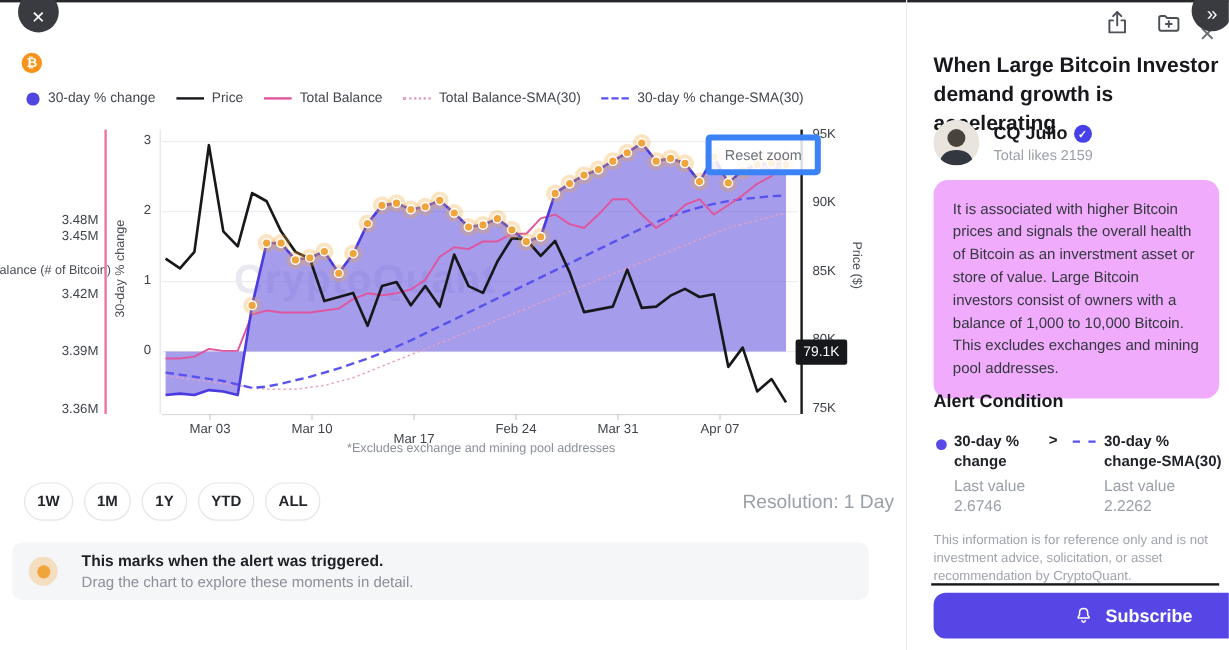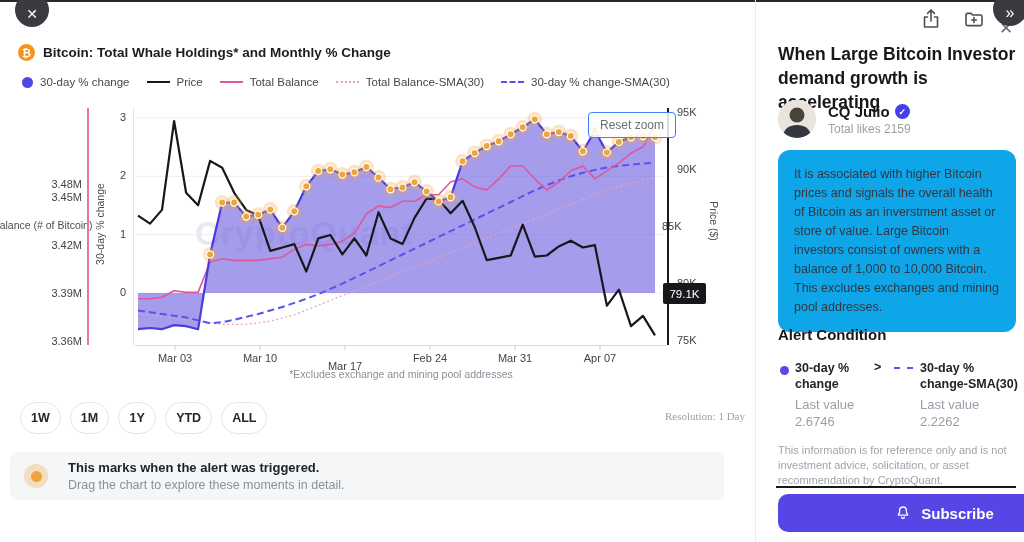--- a/index.html
+++ b/index.html
@@ -22,44 +22,44 @@
   .tick{font-size:11px;color:#3f434a;}
   .rot{position:absolute;white-space:nowrap;text-align:center;font-size:10.5px;color:#4a4e55;}
   .balance-spine{left:87px;top:108px;width:2px;height:237px;background:#ec74a4;}
   .plot-left{left:133px;top:108px;width:1px;height:237px;background:#e2e4e9;}
   .x-axis-line{left:135px;top:345px;width:532px;height:1px;background:#d9dbe0;}
   .price-spine{left:667px;top:108px;width:2px;height:237px;background:#1a1b1e;}
   .price-badge{left:663px;top:283px;width:43px;height:21px;background:#17181c;color:#fff;font-size:11.5px;display:flex;align-items:center;justify-content:center;border-radius:2px;z-index:3;}
   .watermark{left:195px;top:214px;width:390px;font-size:34px;font-weight:700;color:#eae8f1;letter-spacing:1px;z-index:0;}
   #chart-svg{left:0;top:0;z-index:1;}
   .overlay{z-index:2;}
-  .reset-zoom{left:588px;top:112px;padding:5px 11px;border:1px solid #3b82f6;border-radius:4px;background:rgba(255,255,255,0.85);font-size:12px;color:#6a7078;cursor:pointer;z-index:2;}
+  .reset-zoom{left:588px;top:112px;padding:5px 11px;border:5px solid #3b82f6;border-radius:4px;background:rgba(255,255,255,0.85);font-size:12px;color:#6a7078;cursor:pointer;z-index:2;}
   .footnote{left:135px;top:368px;width:532px;text-align:center;font-size:10.5px;color:#8a8f98;}
   
   .pill{height:30px;padding:0 10px;min-width:16px;border:1.5px solid #e4e5e9;border-radius:16px;background:#fff;font-size:12.5px;font-weight:600;color:#23262b;display:inline-flex;align-items:center;justify-content:center;cursor:pointer;}
   .pills{left:20px;top:402px;display:flex;gap:9px;}
-  .resolution{left:590px;top:410px;width:155px;text-align:right;font-size:11px;color:#9aa0a8;font-family:Liberation Serif, serif;}
+  .resolution{left:590px;top:410px;width:155px;text-align:right;font-size:16px;color:#9aa0a8;}
   
   .note-box{left:10px;top:452px;width:714px;height:48px;background:#f5f6f8;border-radius:8px;}
   .halo{left:24px;top:464px;width:24px;height:24px;border-radius:50%;background:rgba(239,165,59,0.3);display:flex;align-items:center;justify-content:center;}
   .halo-core{width:11px;height:11px;border-radius:50%;background:#efa53b;}
   .note-title{left:68px;top:460px;font-size:13px;font-weight:700;color:#1d2025;}
   .note-sub{left:68px;top:478px;font-size:12.5px;color:#8a8f98;}
   
   .panel-border{left:755px;top:0;width:1px;height:542px;background:#ececf0;}
   .icon-btn{width:26px;height:26px;display:flex;align-items:center;justify-content:center;cursor:pointer;}
   .collapse-btn{left:993px;top:-8px;z-index:5;}
   .collapse-btn span{font-size:16px;padding-top:8px;}
   .panel-close{left:999px;top:18px;font-size:17px;color:#6b6f76;cursor:pointer;z-index:4;}
   .panel-title{left:778px;top:42px;width:238px;font-size:17.5px;font-weight:700;color:#17181c;line-height:1.38;}
   .avatar{left:778px;top:100px;width:38px;height:38px;border-radius:50%;background:#e7e2db;overflow:hidden;}
   .author-name{left:828px;top:103px;font-size:15px;font-weight:700;color:#17181c;display:flex;align-items:center;gap:5px;}
   .verified{width:15px;height:15px;border-radius:50%;background:#4740e8;color:#fff;font-size:9px;display:inline-flex;align-items:center;justify-content:center;}
   .likes{left:828px;top:122px;font-size:12px;color:#9aa0a8;}
-  .desc-card{left:778px;top:150px;width:206px;background:#0ea5e9;border-radius:12px;padding:15px 16px;font-size:12.5px;color:#33373e;line-height:1.52;}
+  .desc-card{left:778px;top:150px;width:206px;background:#f0abfc;border-radius:12px;padding:15px 16px;font-size:12.5px;color:#33373e;line-height:1.52;}
   .ac-head{left:778px;top:326px;font-size:15px;font-weight:700;color:#17181c;}
   .ac-dot{left:780px;top:366px;width:9px;height:9px;border-radius:50%;background:#5a48e8;}
   .ac-label{font-size:12.5px;font-weight:600;color:#202329;line-height:1.3;}
   .ac-last{font-size:13px;color:#9aa0a8;line-height:1.35;margin-top:3px;}
   .ac-left{left:795px;top:360px;width:68px;}
   .ac-op{left:874px;top:360px;font-size:12.5px;font-weight:600;color:#202329;}
   .ac-dash{left:894px;top:367px;width:19px;border-top:2px dashed #5a52ef;}
   .ac-right{left:920px;top:360px;width:102px;}
   .disclaimer{left:778px;top:443px;width:238px;height:44px;overflow:hidden;font-size:11px;color:#a0a4ac;line-height:15px;}
   .divider{left:776px;top:486px;width:240px;height:2px;background:#17181c;}
@@ -70,21 +70,20 @@
 <body>
 
 <div class="abs topline"></div>
 
 <div class="abs circle-btn" style="left:15px;top:-7px;">
   <span style="padding-top:8px;font-size:14px;">✕</span>
 </div>
 
 <div class="abs chart-title-row">
   <span class="btc-icon">₿</span>
-  <span class="chart-title">Bitcoin: Total Whale Holdings* and Monthly % Change</span>
 </div>
 
 <div class="abs legend">
   <span class="leg-item">
       <span class="sw-dot"></span>
       <span>30-day % change</span>
     </span>
   <span class="leg-item">
       <span class="sw-line"></span>
       <span>Price</span>
@@ -214,21 +213,21 @@
 
 <div class="rot" style="left:52px;top:218px;width:96px;transform:rotate(-90deg);">30-day % change</div>
 <div class="abs tick" style="left:110px;top:111px;width:16px;text-align:right;">3</div>
 <div class="abs tick" style="left:110px;top:169px;width:16px;text-align:right;">2</div>
 <div class="abs tick" style="left:110px;top:228px;width:16px;text-align:right;">1</div>
 <div class="abs tick" style="left:110px;top:286px;width:16px;text-align:right;">0</div>
 
 <div class="rot" style="left:684px;top:215px;width:60px;transform:rotate(90deg);">Price ($)</div>
 <div class="abs tick" style="left:677px;top:106px;">95K</div>
 <div class="abs tick" style="left:677px;top:163px;">90K</div>
-<div class="abs tick" style="left:662px;top:220px;">85K</div>
+<div class="abs tick" style="left:677px;top:220px;">85K</div>
 <div class="abs tick" style="left:677px;top:277px;">80K</div>
 <div class="abs tick" style="left:677px;top:334px;">75K</div>
 <div class="abs price-badge">79.1K</div>
 
 <div class="abs tick" style="left:145px;top:352px;width:60px;text-align:center;">Mar 03</div>
 <div class="abs tick" style="left:230px;top:352px;width:60px;text-align:center;">Mar 10</div>
 <div class="abs tick" style="left:315px;top:360px;width:60px;text-align:center;">Mar 17</div>
 <div class="abs tick" style="left:400px;top:352px;width:60px;text-align:center;">Feb 24</div>
 <div class="abs tick" style="left:485px;top:352px;width:60px;text-align:center;">Mar 31</div>
 <div class="abs tick" style="left:570px;top:352px;width:60px;text-align:center;">Apr 07</div>

